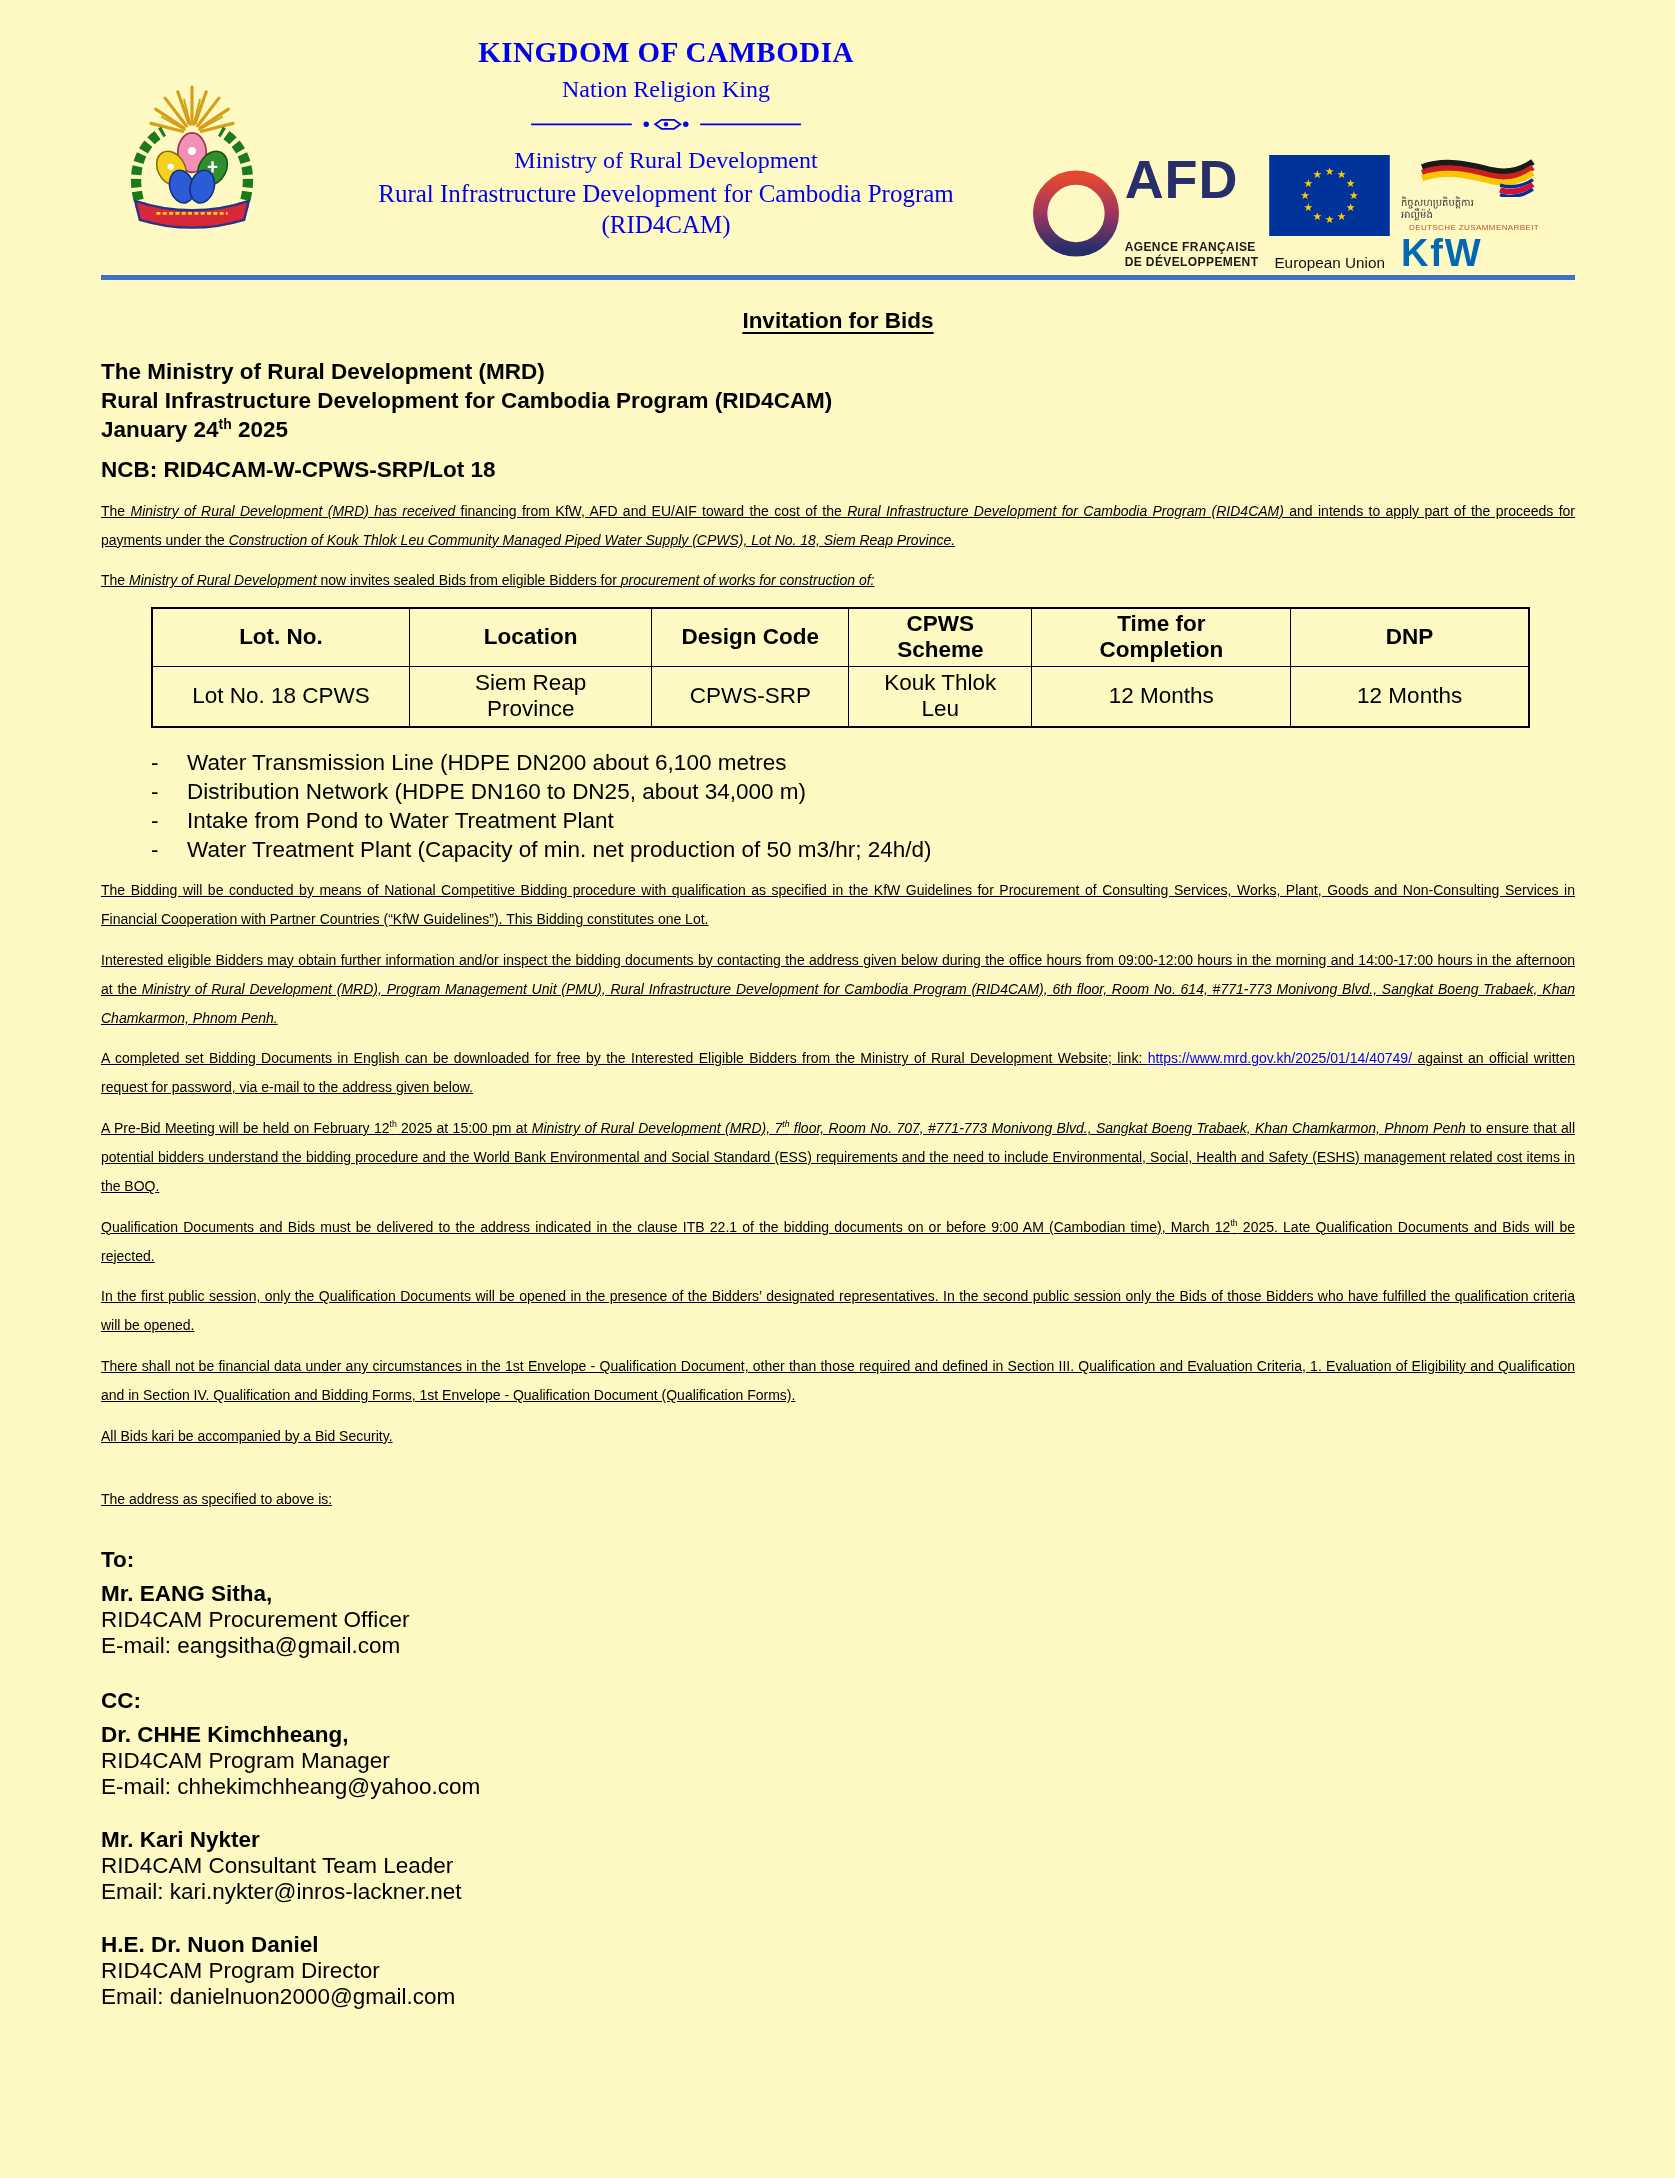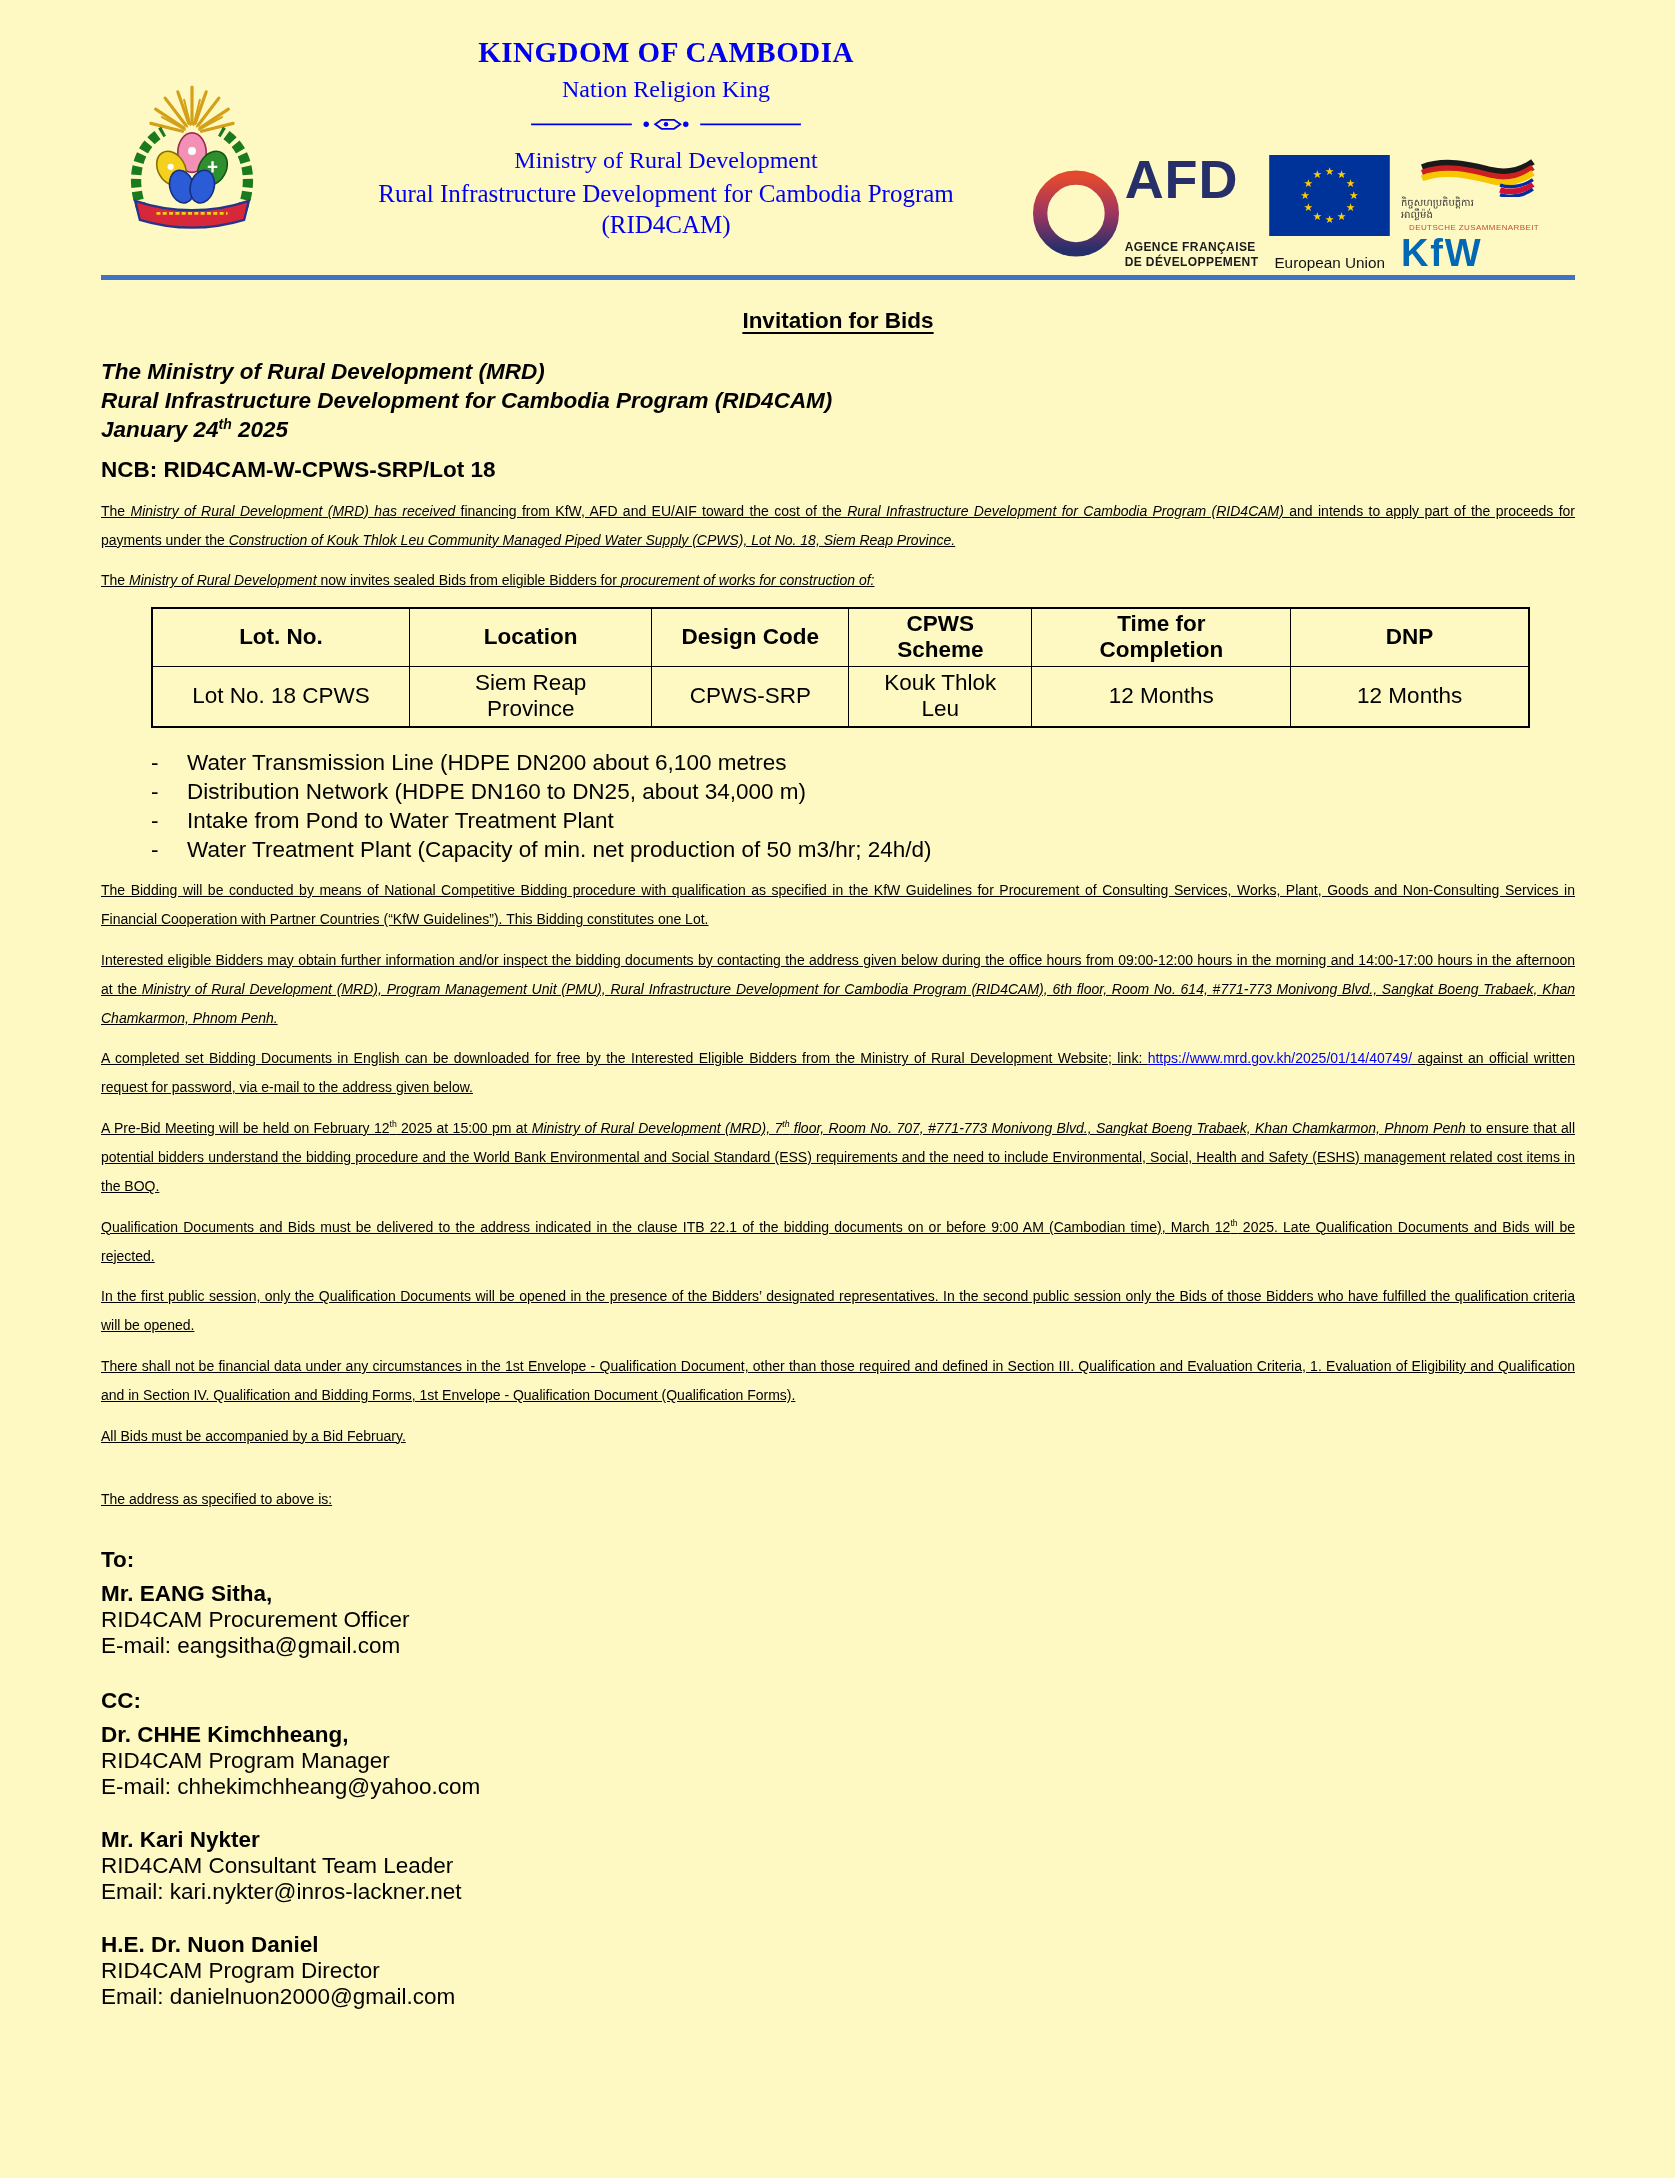--- a/index.html
+++ b/index.html
@@ -46,21 +46,21 @@
     border-bottom: 2.7px solid #4073C4;
   }
 
   
   .content { padding: 0 101px; }
   .doc-title {
     text-align: center; font-size: 22.5px; font-weight: bold;
     text-decoration: underline; text-underline-offset: 3.6px;
     margin: 9px 0 23.4px 0;
   }
-  .intro-line { font-size: 22.5px; font-weight: bold; line-height: 29px; font-style: italic; }
+  .intro-line { font-size: 22.5px; font-weight: bold; line-height: 29px; }
   .intro { margin-bottom: 10.8px; }
   .ncb { font-size: 22.5px; font-weight: bold; line-height: 29px; margin-bottom: 12.6px; }
 
   p { margin: 0 0 11.7px 0; font-size: 14px; line-height: 29px; text-align: justify; text-decoration: underline; }
   sup { font-size: .62em; line-height: 0; vertical-align: super; }
   .i { font-style: italic; }
   .link { color: #0000EE; text-decoration: underline; }
 
   table.lot-table {
     border-collapse: collapse;
@@ -275,21 +275,21 @@
     </div>
 
     <p><span>The Bidding will be conducted by means of National Competitive Bidding procedure with qualification as specified in the KfW Guidelines for Procurement of Consulting Services, Works, Plant, Goods and Non-Consulting Services in Financial Cooperation with Partner Countries (“KfW Guidelines”). This Bidding constitutes one Lot.</span></p>
     <p><span>Interested eligible Bidders may obtain further information and/or inspect the bidding documents by contacting the address given below during the office hours from 09:00-12:00 hours in the morning and 14:00-17:00 hours in the afternoon at the </span><span class="i">Ministry of Rural Development (MRD), Program Management Unit (PMU), Rural Infrastructure Development for Cambodia Program (RID4CAM), 6th floor, Room No. 614, #771-773 Monivong Blvd., Sangkat Boeng Trabaek, Khan Chamkarmon, Phnom Penh.</span></p>
     <p><span>A completed set Bidding Documents in English can be downloaded for free by the Interested Eligible Bidders from the Ministry of Rural Development Website; link: </span><span class="link">https://www.mrd.gov.kh/2025/01/14/40749/</span><span> against  an official written request for password, via e-mail to the address given below.</span></p>
     <p><span>A Pre-Bid Meeting will be held on February 12</span><sup>th</sup><span> 2025 at 15:00 pm at </span><span class="i">Ministry of Rural Development (MRD), 7</span><sup class="i">th</sup><span class="i"> floor, Room No. 707, #771-773 Monivong Blvd., Sangkat Boeng Trabaek, Khan Chamkarmon, Phnom Penh</span><span> to ensure that all potential bidders understand the bidding procedure and the World Bank Environmental and Social Standard (ESS) requirements and the need to include Environmental, Social, Health and Safety (ESHS) management related cost items in the BOQ.</span></p>
     <p><span>Qualification Documents and Bids must be delivered to the address indicated in the clause ITB 22.1 of the bidding documents on or before 9:00 AM (Cambodian time), March 12</span><sup>th</sup><span> 2025. Late Qualification Documents and Bids will be rejected.</span></p>
     <p><span>In the first public session, only the Qualification Documents will be opened in the presence of the Bidders’ designated representatives. In the second public session only the Bids of those Bidders who have fulfilled the qualification criteria will be opened.</span></p>
     <p><span>There shall not be financial data under any circumstances in the 1st Envelope - Qualification Document, other than those required and defined in Section III. Qualification and Evaluation Criteria, 1. Evaluation of Eligibility and Qualification and in Section IV. Qualification and Bidding Forms, 1st Envelope - Qualification Document (Qualification Forms).</span></p>
 
-    <p style="margin-bottom:34px">All Bids must be accompanied by a Bid February.</p>
+    <p style="margin-bottom:34px">All Bids kari be accompanied by a Bid Security.</p>
 
     <p class="addr-intro">The address as specified to above is:</p>
 
     <div class="sec-label">To:</div>
     <div class="contact">
       <div class="c-name">Mr. EANG Sitha,</div>
       <div>RID4CAM Procurement Officer</div>
       <div>E-mail: eangsitha@gmail.com</div>
     </div>
 

